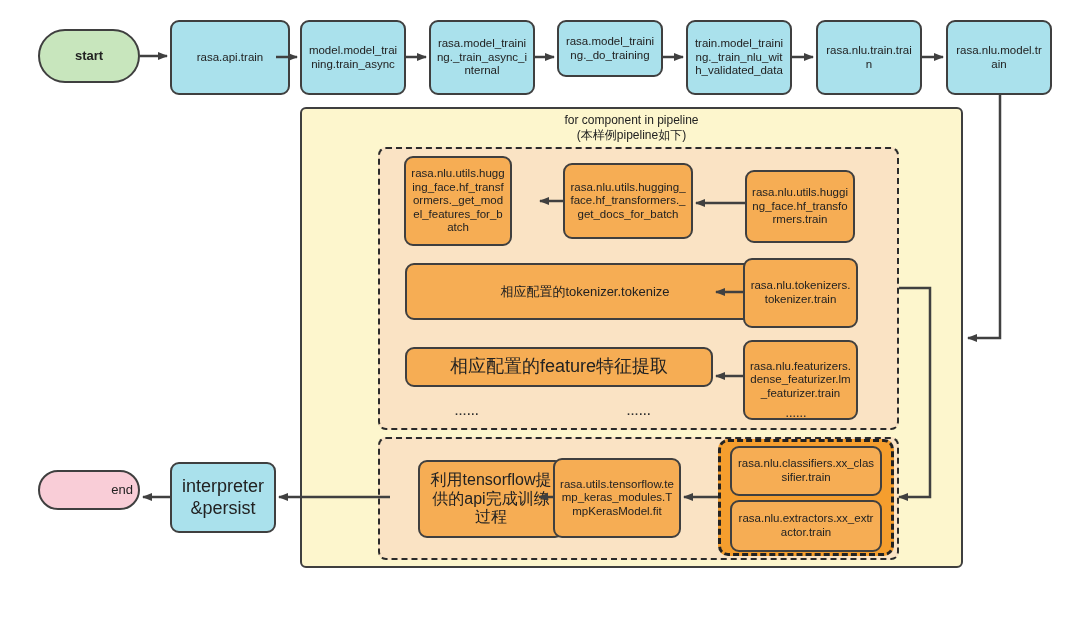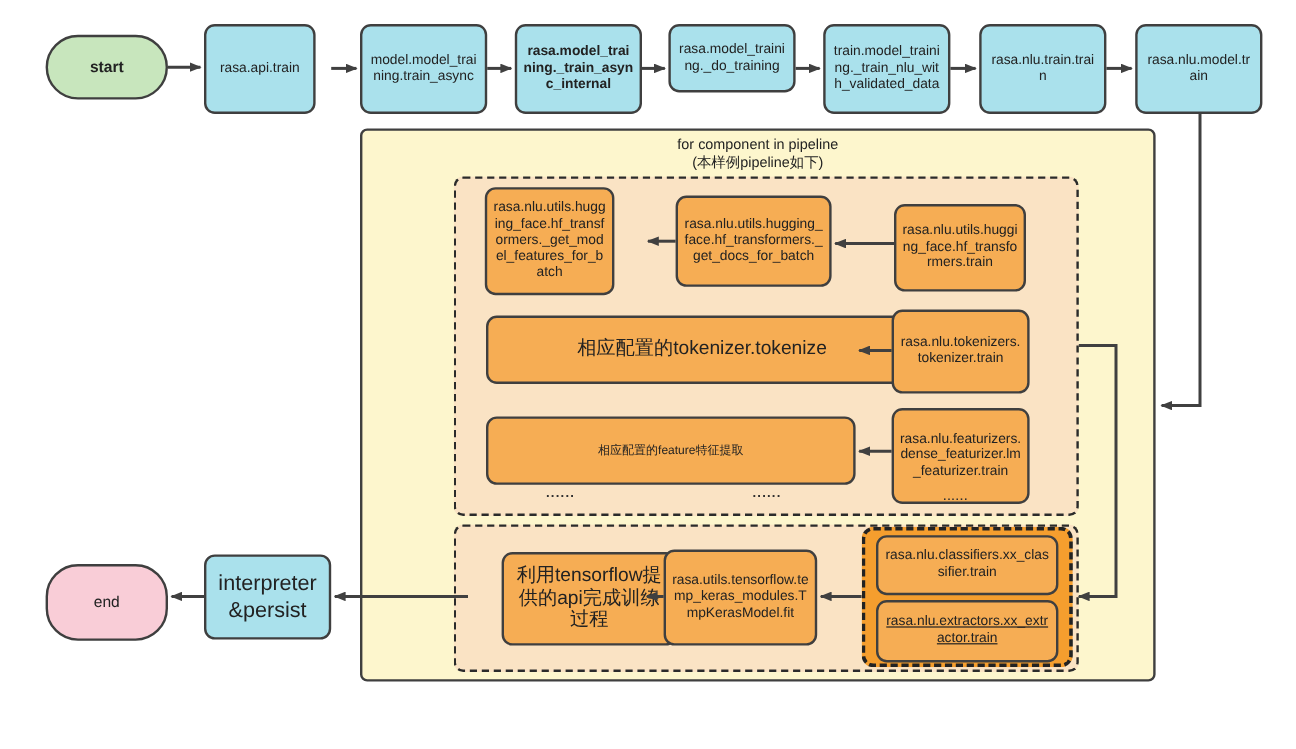--- a/index.html
+++ b/index.html
@@ -69,29 +69,29 @@
   </div>
 
   <div class="dashed-box" style="left:378px;top:147px;width:521px;height:283px;"></div>
 
   <div class="dashed-box" style="left:378px;top:437px;width:521px;height:123px;"></div>
 
   <div class="node green pill" style="left:38px;top:29px;width:102px;height:54px;font-weight:bold;">
       <span>start</span>
     </div>
 
-  <div class="node blue" style="left:170px;top:20px;width:93px;height:75px;">
+  <div class="node blue" style="left:170px;top:20px;width:120px;height:75px;">
       <span>rasa.api.train</span>
     </div>
 
   <div class="node blue" style="left:300px;top:20px;width:106px;height:75px;">
       <span>model.model_training.train_async</span>
     </div>
 
-  <div class="node blue" style="left:429px;top:20px;width:106px;height:75px;font-weight:bold;">
+  <div class="node blue" style="left:429px;top:20px;width:106px;height:75px;">
       <span>rasa.model_training._train_async_internal</span>
     </div>
 
   <div class="node blue" style="left:557px;top:20px;width:106px;height:57px;">
       <span>rasa.model_training._do_training</span>
     </div>
 
   <div class="node blue" style="left:686px;top:20px;width:106px;height:75px;">
       <span>train.model_training._train_nlu_with_validated_data</span>
     </div>
@@ -109,29 +109,29 @@
     </div>
 
   <div class="node orange" style="left:563px;top:163px;width:130px;height:76px;">
       <span>rasa.nlu.utils.hugging_face.hf_transformers._get_docs_for_batch</span>
     </div>
 
   <div class="node orange" style="left:745px;top:170px;width:110px;height:73px;">
       <span>rasa.nlu.utils.hugging_face.hf_transformers.train</span>
     </div>
 
-  <div class="node orange" style="left:405px;top:263px;width:360px;height:57px;font-size:16px;">
+  <div class="node orange" style="left:405px;top:263px;width:360px;height:57px;font-size:13px;">
       <span>相应配置的tokenizer.tokenize</span>
     </div>
 
   <div class="node orange" style="left:743px;top:258px;width:115px;height:70px;">
       <span>rasa.nlu.tokenizers.tokenizer.train</span>
     </div>
 
-  <div class="node orange" style="left:405px;top:347px;width:308px;height:57px;font-size:10px;">
+  <div class="node orange" style="left:405px;top:347px;width:308px;height:40px;font-size:18px;">
       <span>相应配置的feature特征提取</span>
     </div>
 
   <div class="node orange" style="left:743px;top:340px;width:115px;height:80px;">
       <span>rasa.nlu.featurizers.dense_featurizer.lm_featurizer.train</span>
     </div>
 
   <span class="ellipsis" style="left:455px;top:405px;">......</span>
   <span class="ellipsis" style="left:627px;top:405px;">......</span>
   <span class="ellipsis" style="left:786px;top:409px;font-size:9px;">......</span>
@@ -143,29 +143,29 @@
   <div class="node orange" style="left:553px;top:458px;width:128px;height:80px;">
       <span>rasa.utils.tensorflow.temp_keras_modules.TmpKerasModel.fit</span>
     </div>
 
   <div class="inner-group" style="left:718px;top:439px;width:176px;height:117px;"></div>
 
   <div class="node orange" style="left:730px;top:446px;width:152px;height:50px;">
       <span>rasa.nlu.classifiers.xx_classifier.train</span>
     </div>
 
-  <div class="node orange" style="left:730px;top:500px;width:152px;height:52px;text-decoration:underline;">
+  <div class="node orange" style="left:730px;top:500px;width:152px;height:52px;">
       <span>rasa.nlu.extractors.xx_extractor.train</span>
     </div>
 
   <div class="node blue" style="left:170px;top:462px;width:106px;height:71px;font-size:18px;">
       <span>interpreter&amp;persist</span>
     </div>
 
-  <div class="node pink pill" style="left:38px;top:470px;width:102px;height:64px;">
+  <div class="node pink pill" style="left:38px;top:470px;width:102px;height:40px;justify-content:flex-end;">
       <span>end</span>
     </div>
 
   <svg class="overlay" viewBox="0 0 1080 624">
     <defs>
       <marker id="ah" markerWidth="10" markerHeight="8" refX="9" refY="4" orient="auto" markerUnits="userSpaceOnUse">
         <polygon points="0,0 10,4 0,8" fill="#404040"></polygon>
       </marker>
     </defs>
     <path d="M140 56 H167" marker-end="url(#ah)"></path>

